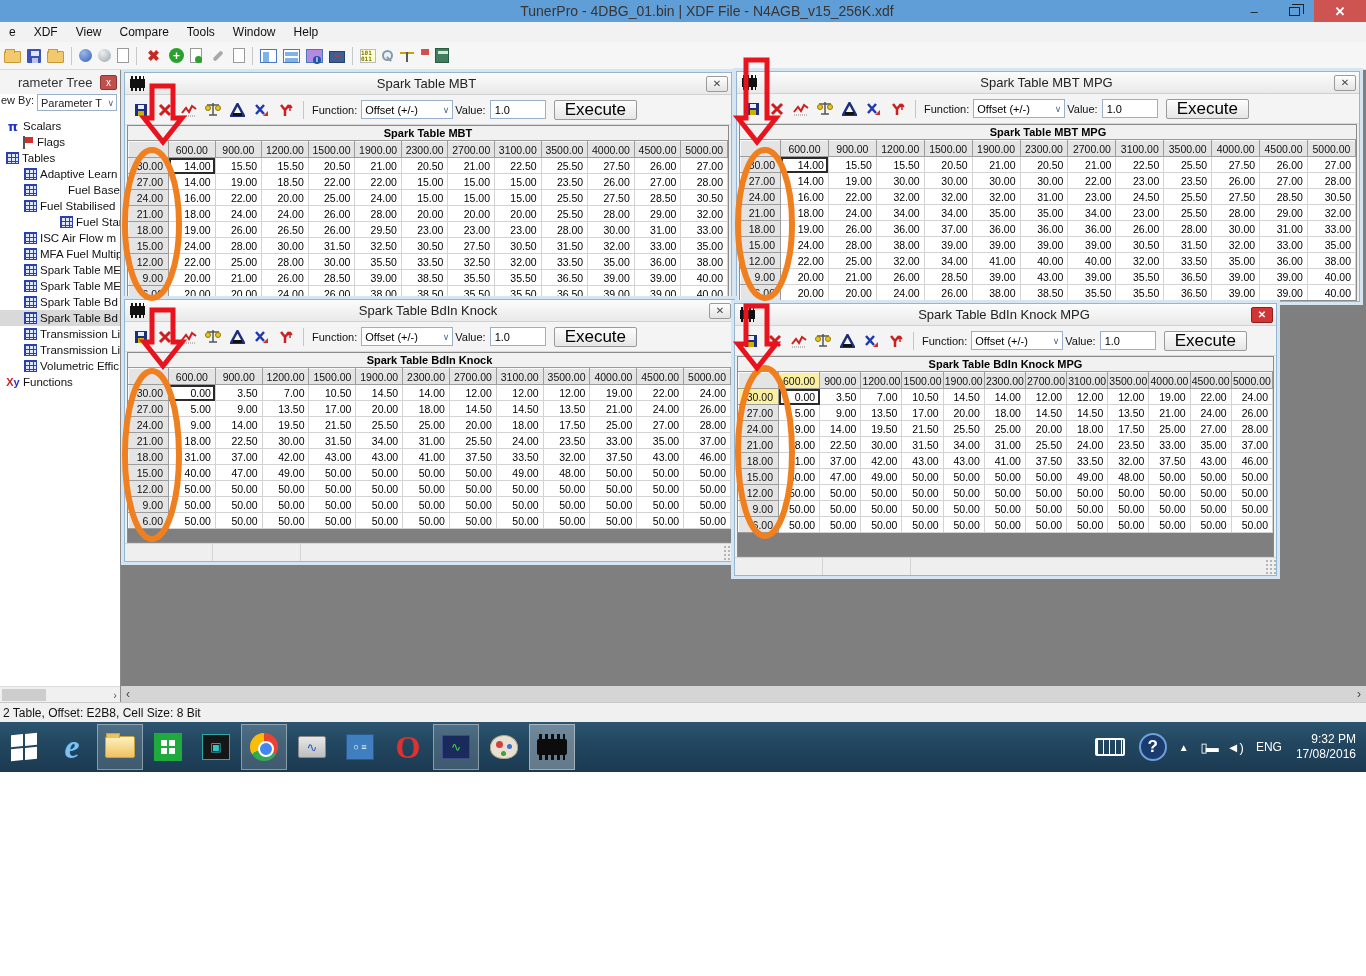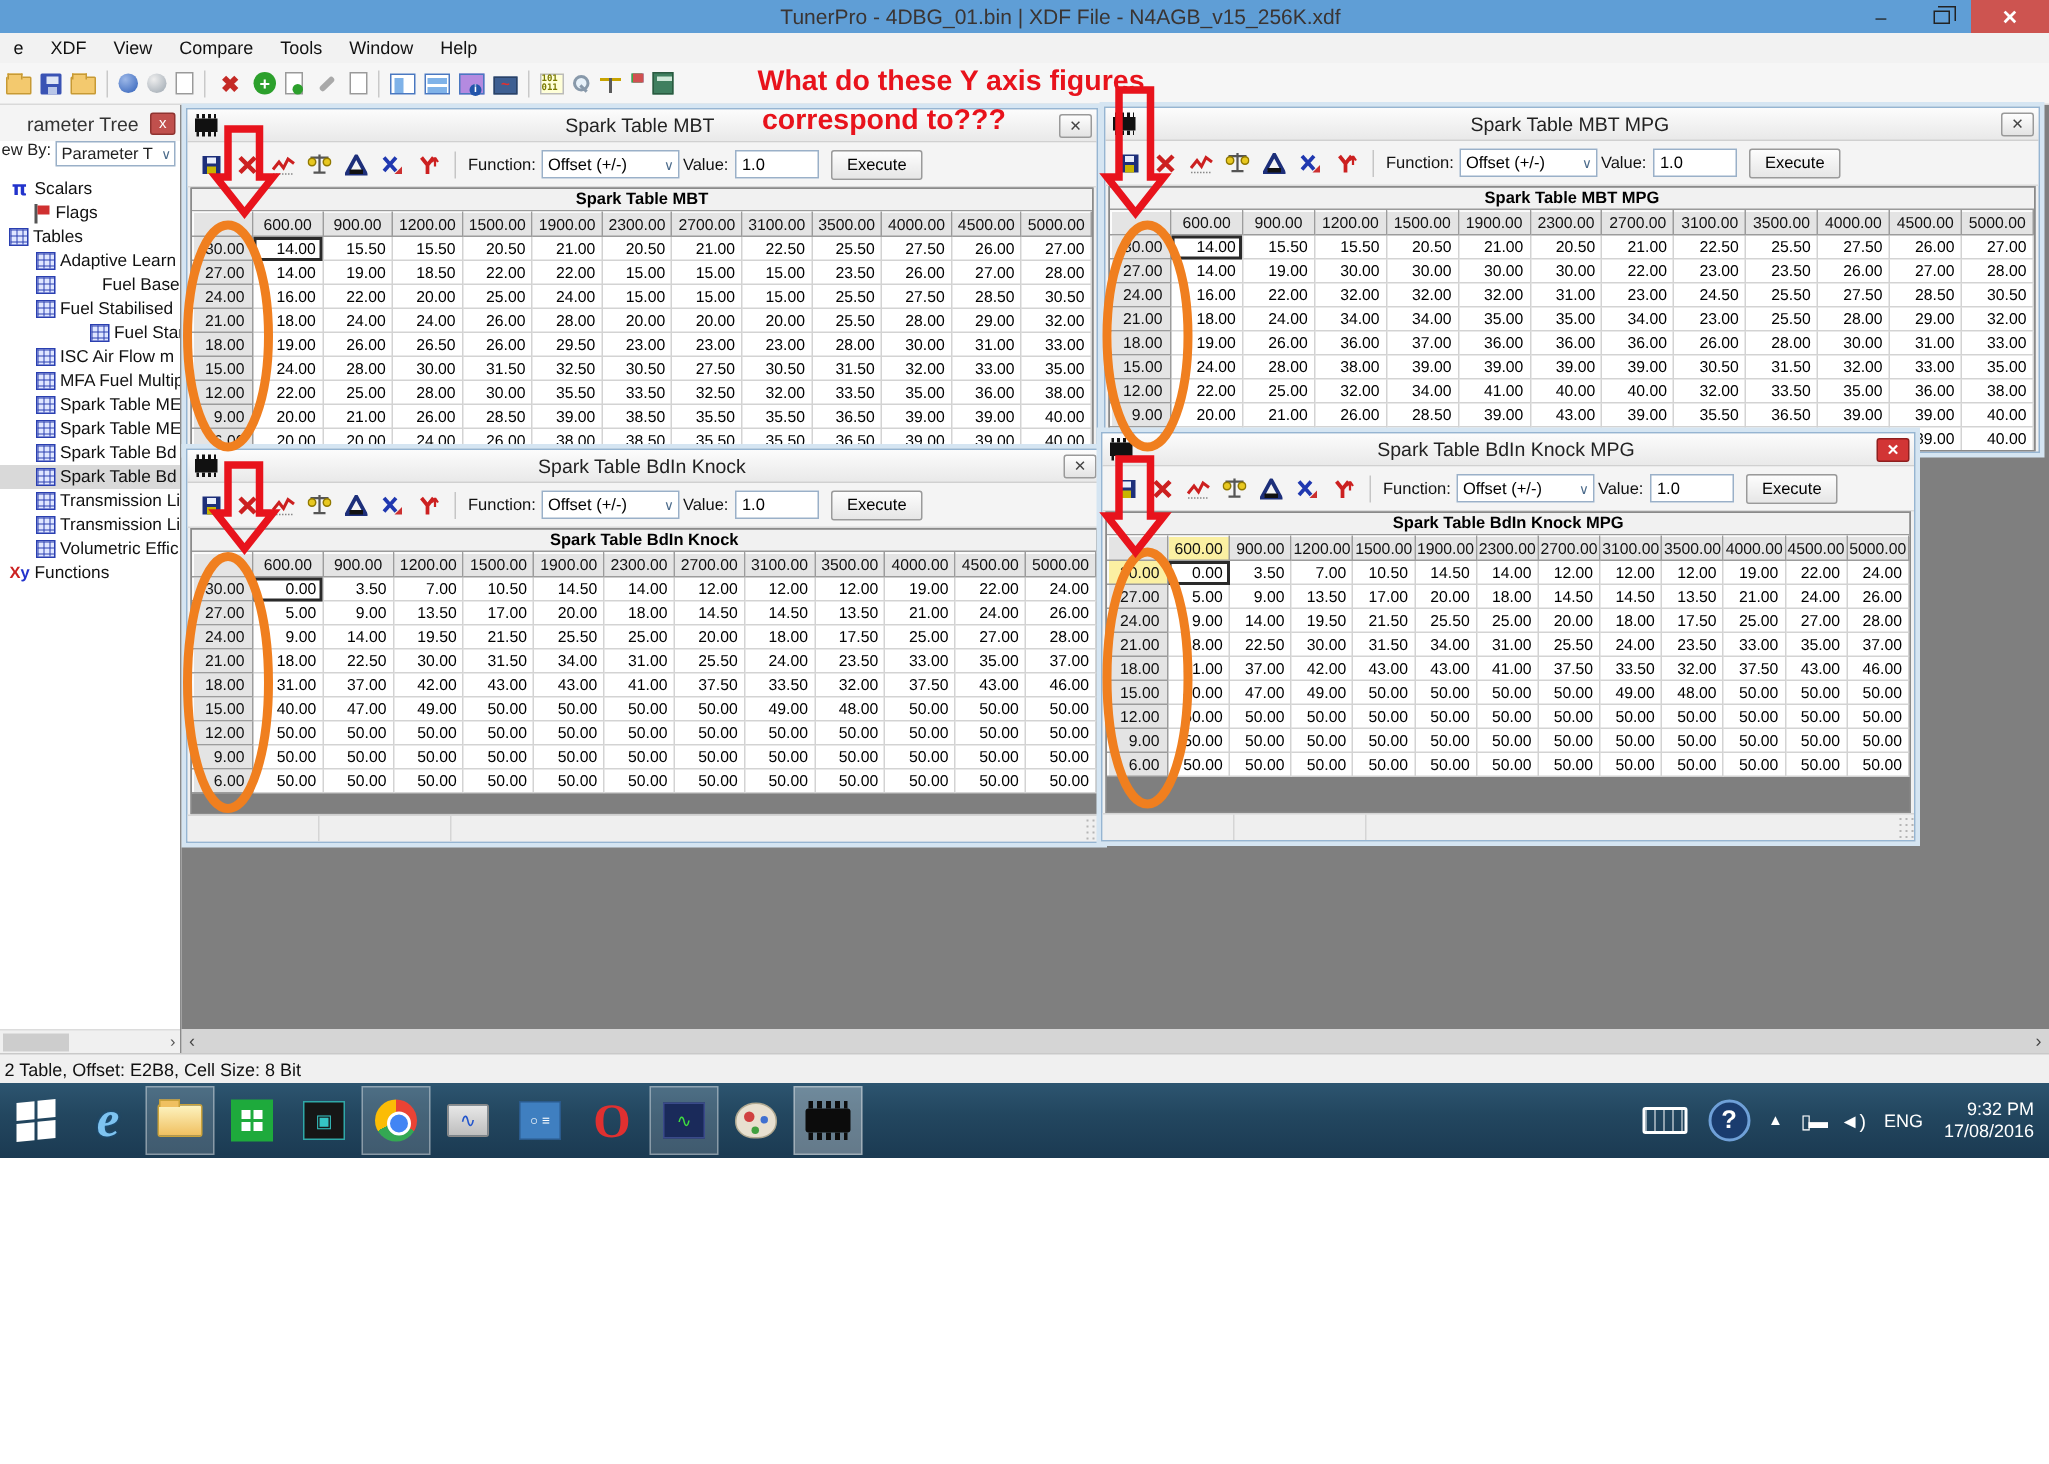--- a/index.html
+++ b/index.html
@@ -80,36 +80,36 @@
 
   
   .mdi{position:absolute;left:121px;top:70px;width:1245px;height:632px;background:#7f7f7f;overflow:hidden}
   .mdi-hscroll{position:absolute;left:121px;top:686px;width:1245px;height:16px;background:#d5d5d5;display:flex;align-items:center;justify-content:space-between;font-size:12px;color:#444;padding:0 5px;z-index:40}
 
   
   .cwin{position:absolute;display:flex;flex-direction:column;background:#f0f0f0;border:1px solid #96b5d2;box-shadow:0 0 0 3px #d5e5f2;overflow:hidden}
   .wp0{left:124px;top:72px;width:608px;height:230px;z-index:1}
   .wp1{left:736px;top:71px;width:624px;height:231px;z-index:1}
   .wp2{left:124px;top:299px;width:611px;height:263px;z-index:2}
-  .wp3{left:734px;top:288px;width:543px;height:273px;z-index:3}
+  .wp3{left:734px;top:303px;width:543px;height:273px;z-index:3}
   .cw-title{height:22px;display:flex;align-items:center;background:linear-gradient(#fcfcfc,#e9e9e9);border-bottom:1px solid #d0d0d0;padding:0 3px;flex:0 0 auto}
   .cw-title-text{flex:1;text-align:center;font-size:13px;color:#222}
   .chipico{width:15px;height:9px;background:#111;position:relative;margin:0 2px}
   .chipico::before,.chipico::after{content:"";position:absolute;left:1px;width:13px;height:3px;background-image:repeating-linear-gradient(90deg,#111 0 2px,transparent 2px 4px)}
   .chipico::before{top:-3px}.chipico::after{bottom:-3px}
   .cw-close{width:22px;height:16px;background:linear-gradient(#fefefe,#e3e3e3);border:1px solid #9a9a9a;border-radius:2px;display:flex;align-items:center;justify-content:center;font-size:10px;color:#444}
   .cwin.active .cw-close{background:#d23535;border-color:#8f1f1f;color:#fff;font-weight:bold}
   .cw-toolbar{height:30px;display:flex;align-items:center;background:#f4f4f4;border-bottom:1px solid #dadada;padding:0 4px;flex:0 0 auto;white-space:nowrap}
   .wi{width:20px;height:18px;margin:0 2px;display:inline-flex;align-items:center;justify-content:center;flex:0 0 auto}
   .cw-sep{width:1px;height:18px;background:#c5c5c5;margin:0 6px;flex:0 0 auto}
   .cw-label{font-size:11px;color:#111;margin:0 4px 0 2px}
   .cw-select{width:92px;height:19px;border:1px solid #9ab0c8;background:#fff;display:inline-flex;align-items:center;font-size:11px;padding-left:3px}
   .cw-select .arr{margin-left:auto;color:#4a6a8a;font-size:9px;padding-right:3px}
   .cw-input{width:56px;height:19px;border:1px solid #9ab0c8;background:#fff;font-size:11px;display:inline-flex;align-items:center;padding-left:4px}
-  .cw-exec{height:20px;padding:0 10px;border:1px solid #9a9a9a;border-radius:2px;background:linear-gradient(#fdfdfd,#e6e6e6);font-size:11px;display:inline-flex;align-items:center;margin-left:8px}
+  .cw-exec{height:20px;padding:0 10px;border:1px solid #9a9a9a;border-radius:2px;background:linear-gradient(#fdfdfd,#e6e6e6);font-size:17px;display:inline-flex;align-items:center;margin-left:8px}
   .cw-grid{flex:1;margin:0 2px;border:1px solid #8a8a8a;background:#7f7f7f;display:flex;flex-direction:column;overflow:hidden}
   .cw-grid-title{height:15px;line-height:15px;text-align:center;font-size:11px;font-weight:bold;background:#f1f1f1;border-bottom:1px solid #9a9a9a;flex:0 0 auto}
   table.cw-table{border-collapse:collapse;table-layout:fixed;width:100%;flex:0 0 auto;background:#fff}
   .cw-table th,.cw-table td{height:16px;font-size:10.5px;font-weight:normal;overflow:hidden;white-space:nowrap}
   .cw-table th{background:#e4e4e4;border:1px solid;border-color:#fafafa #9c9c9c #9c9c9c #fafafa;text-align:center;color:#111}
   .cw-table th.rowhdr{text-align:right;padding-right:5px}
   .cw-table td{background:#fff;border:1px solid #d3d3d3;text-align:right;padding-right:4px;color:#000}
   .cw-table td.sel{outline:2px solid #2a2a2a;outline-offset:-2px}
   .cw-table th.hl{background:#fbf0a2}
   .cw-filler{flex:1;background:#7f7f7f}
@@ -200,24 +200,20 @@
       <span class="mi mi-wininfo"></span>
       <span class="mi mi-monitor">~</span>
       <span class="msep"></span>
       <span class="mi mi-binary">101 011</span>
       <span class="mi mi-magnifier"></span>
       <span class="mi mi-scales"></span>
       <span class="mi mi-orgchart"></span>
       <span class="mi mi-calc"></span>
     </div>
 
-  <div class="annot">
-    <div>What do these Y axis figures</div>
-    <div style="padding-left:3px">correspond to???</div>
-  </div>
 
   <div class="panel">
     <div class="panel-head">
       <span class="ph-title">rameter Tree</span>
       <span class="panel-close">x</span>
     </div>
     <div class="viewby">
       <span>ew By:</span>
       <span class="vb-select">
         <span>Parameter T</span>

